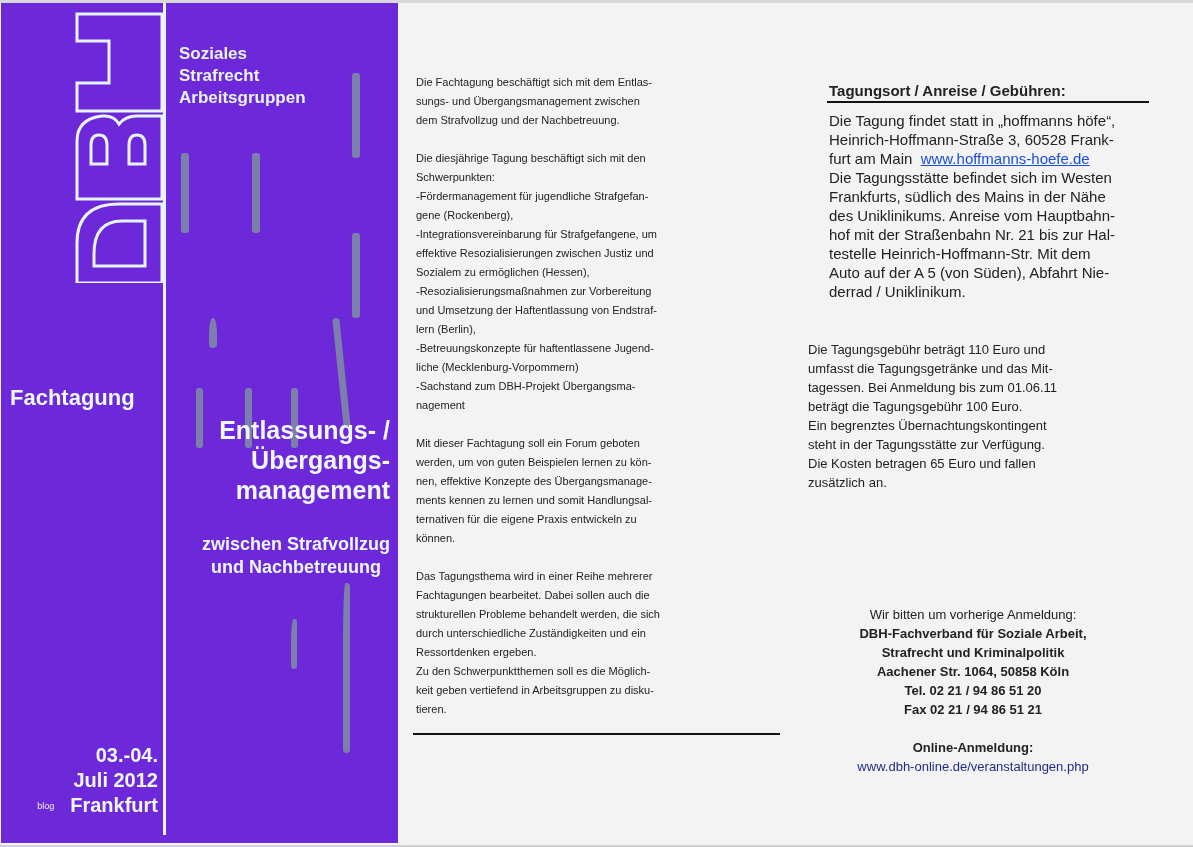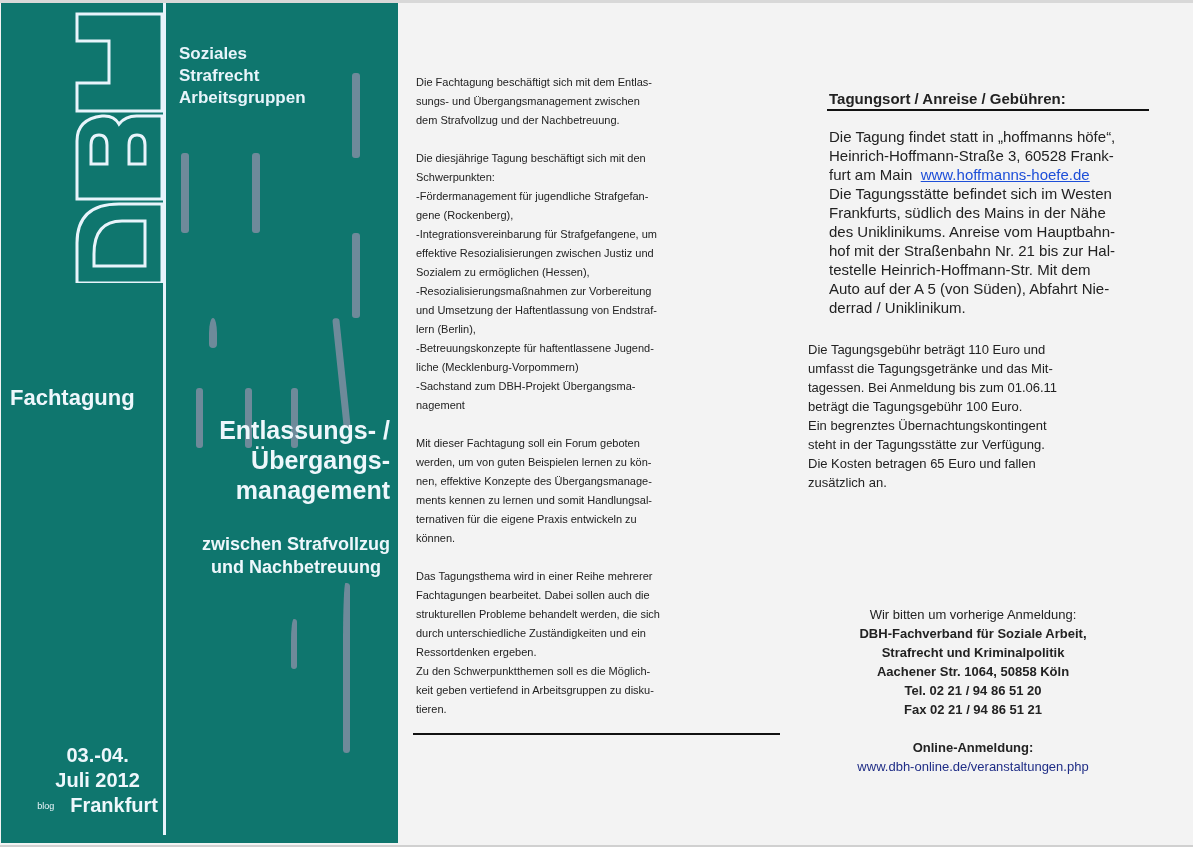--- a/index.html
+++ b/index.html
@@ -9,21 +9,21 @@
     font-family: "Liberation Sans", sans-serif;
     position: relative;
   }
   .frame {
     position: absolute; left: 0; top: 0; width: 1193px; height: 847px;
     border-top: 3px solid #d8d8d8; border-bottom: 2px solid #d0d0d0;
     box-sizing: border-box;
   }
   .blue-panel {
     position: absolute; left: 1px; top: 3px; width: 397px; height: 840px;
-    background: #0f766e;
+    background: #6d28d9;
     overflow: hidden;
   }
   .divider-line {
     position: absolute; left: 162px; top: 0; width: 3px; height: 832px;
     background: #e6f3fb;
   }
   .logo {
     position: absolute; left: 73px; top: 8px; width: 90px; height: 272px;
   }
   .deco { position: absolute; background: #7f8ea2; border-radius: 3px; opacity: 0.85; }
@@ -37,40 +37,40 @@
   }
   .title {
     position: absolute; right: 8px; top: 412px; text-align: right;
     color: #eef7fc; font-weight: bold; font-size: 25px; line-height: 30px;
   }
   .subtitle {
     position: absolute; right: 8px; top: 530px; text-align: center;
     color: #eef7fc; font-weight: bold; font-size: 18px; line-height: 23px;
   }
   .date {
-    position: absolute; right: 240px; top: 740px; text-align: center;
+    position: absolute; right: 240px; top: 740px; text-align: right;
     color: #eef7fc; font-weight: bold; font-size: 20px; line-height: 25px;
   }
   .blog {
     font-size: 9px; font-weight: normal; vertical-align: 3px; margin-right: 16px;
   }
   .mid {
     position: absolute; left: 416px; top: 73px; width: 362px;
     color: #222; font-size: 11px; line-height: 19px;
   }
   .mid p { margin: 0 0 19px 0; }
   .mid-rule {
     position: absolute; left: 413px; top: 733px; width: 367px; height: 2px; background: #111;
   }
   .right {
     position: absolute; left: 829px; top: 73px; width: 330px;
     color: #222; font-size: 15px; line-height: 19px;
   }
   .right h3 {
-    margin: 16px; font-size: 15px; font-weight: bold; line-height: 19px;
+    margin: 8px; font-size: 15px; font-weight: bold; line-height: 19px;
     padding-bottom: 1px; border-bottom: 2px solid #111; width: 320px;
     margin-left: -2px; padding-left: 2px;
   }
   .link { color: #1d4ed8; text-decoration: underline; }
   .link-plain { color: #1f2d86; text-decoration: none; }
   .b { font-weight: bold; }
   .block { position: absolute; left: 808px; width: 330px; color: #222; font-size: 13px; line-height: 19px; }
 </style>
 </head>
 <body>

